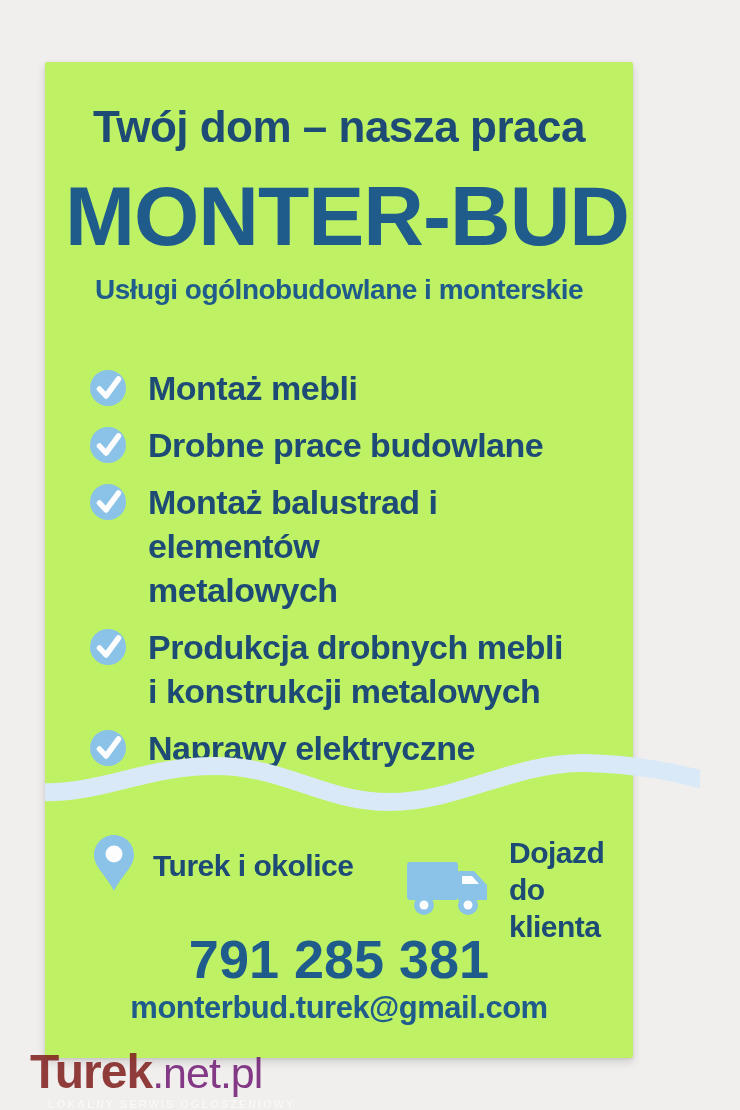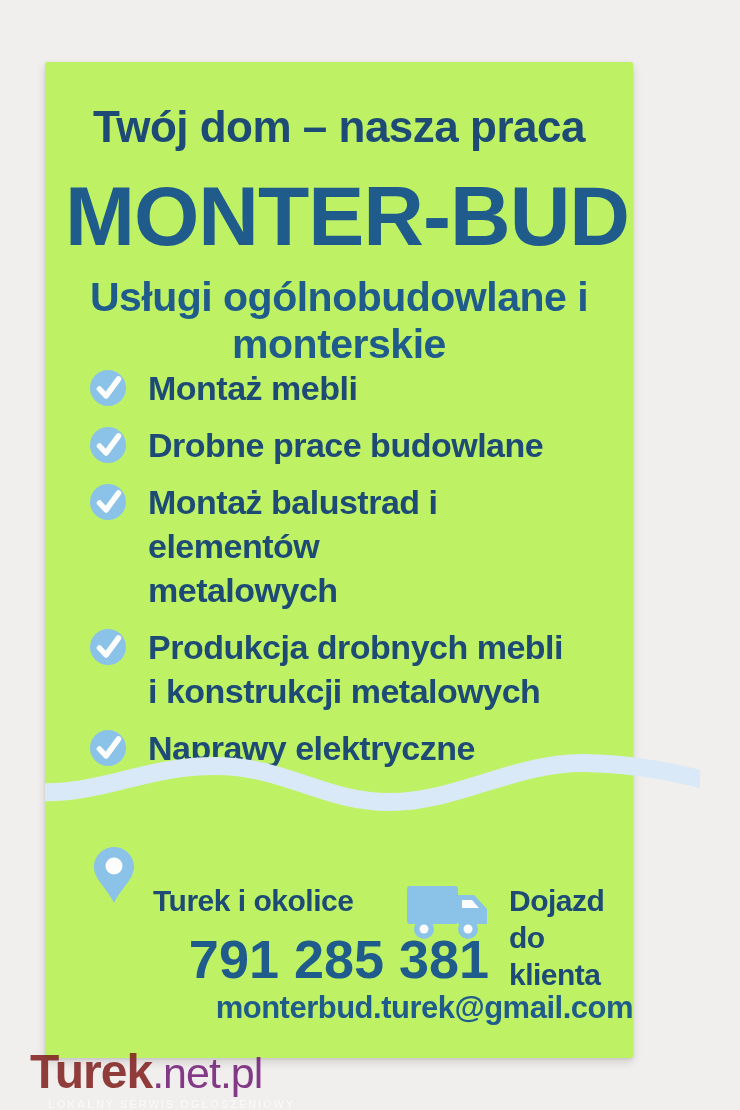--- a/index.html
+++ b/index.html
@@ -17,47 +17,47 @@
   .tagline-top{
     position:absolute;top:40px;left:0;width:100%;text-align:center;
     font-size:44px;font-weight:700;color:#1d4b76;letter-spacing:-0.5px;
   }
   .title{
     position:absolute;top:112px;left:8px;width:100%;text-align:center;
     font-size:84px;font-weight:800;color:#1f5c8c;letter-spacing:-1px;line-height:1.0;
   }
   .subtitle{
     position:absolute;top:212px;left:0;width:100%;text-align:center;
-    font-size:41px;font-weight:700;color:#1f5c8c;letter-spacing:-0.5px;
+    font-size:28px;font-weight:700;color:#1f5c8c;letter-spacing:-0.5px;
   }
   .services{position:absolute;top:304px;left:45px;right:28px;}
   .service-row{display:flex;align-items:flex-start;margin-bottom:13px;}
   .check{flex:0 0 36px;width:36px;height:36px;margin-top:4px;}
   .check svg{display:block;}
   .service-text{
     margin-left:22px;font-size:34px;font-weight:700;color:#1d4b76;
     line-height:44px;letter-spacing:-0.5px;
   }
   .service-text span{display:block;}
   .wave{position:absolute;top:688px;left:0;width:655px;height:70px;}
   .info-group{position:absolute;display:flex;align-items:center;}
   .info-left{top:772px;left:48px;}
   .info-right{top:772px;left:360px;}
   .info-icon{flex:0 0 auto;}
   .info-text{
     margin-left:18px;font-size:30px;font-weight:700;color:#1d4b76;
-    line-height:37px;letter-spacing:-0.5px;margin-top:48px;
+    line-height:37px;letter-spacing:-0.5px;
   }
   .info-text span{display:block;}
   .phone{
     position:absolute;top:866px;left:0;width:100%;text-align:center;
     font-size:54px;font-weight:800;color:#1f5c8c;letter-spacing:0px;
   }
   .email{
-    position:absolute;top:928px;left:0;width:100%;text-align:right;
+    position:absolute;top:928px;left:0;width:100%;text-align:center;
     font-size:31px;font-weight:700;color:#1f5c8c;letter-spacing:-0.5px;
   }
   .watermark{
     position:absolute;left:30px;top:1048px;line-height:1;opacity:0.85;
   }
   .wm-bold{font-size:48px;font-weight:800;color:#7f1d1d;letter-spacing:-1px;}
   .wm-rest{font-size:43px;font-weight:400;color:#701a75;letter-spacing:-1px;}
   .wm-tagline{
     margin-top:3px;margin-left:18px;
     font-size:11px;font-weight:700;letter-spacing:2px;

